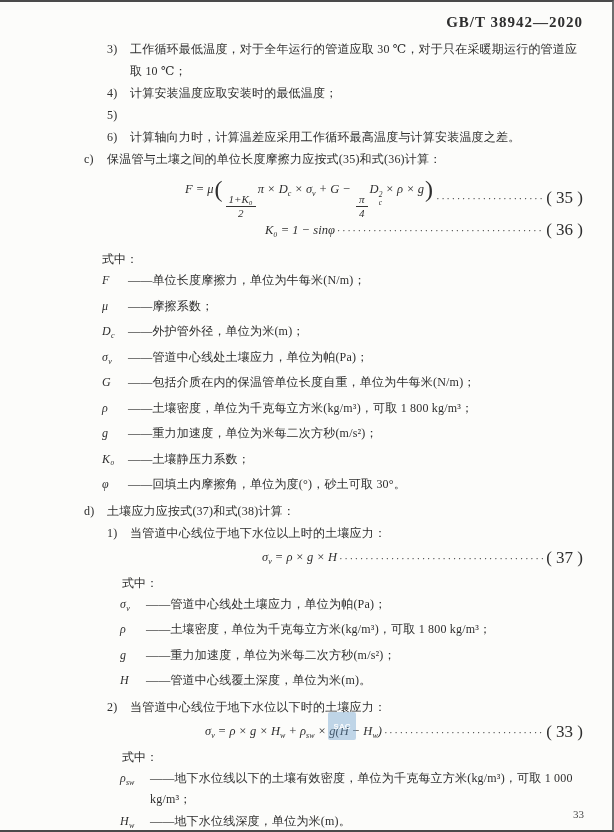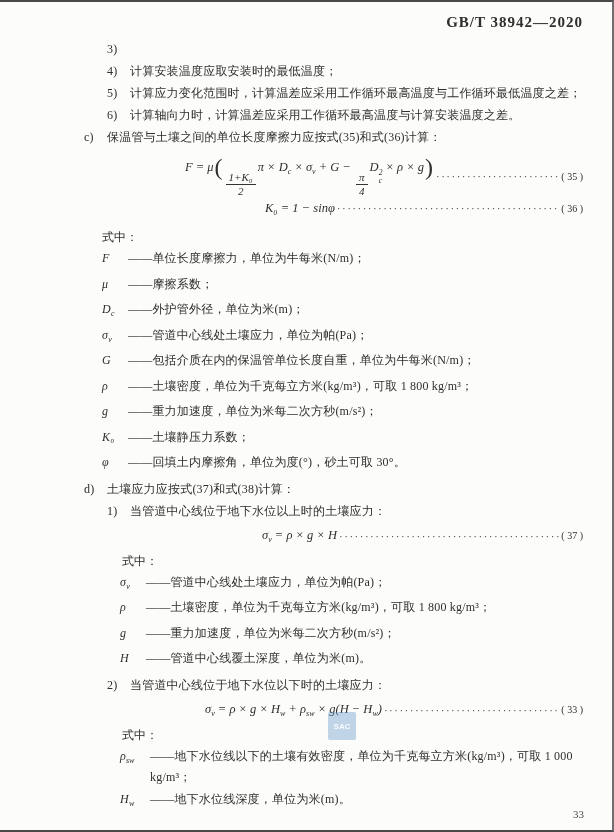--- a/index.html
+++ b/index.html
@@ -21,21 +21,21 @@
   .shizhong-d{ padding-left:122px; line-height:22px; }
   .def{ display:flex; line-height:21.5px; letter-spacing:0.2px; }
   .def .d-sym{ flex:0 0 26px; font-style:italic; }
   .def .d-txt{ flex:1; }
   .defs-c{ padding-left:102px; }
   .defs-d{ padding-left:120px; }
   sub{ font-size:8px; font-style:italic; vertical-align:-3px; letter-spacing:0; }
   .eq{ display:flex; align-items:center; }
   .eq-body{ white-space:nowrap; font-style:italic; font-size:12.5px; }
   .eq-dots{ flex:1; overflow:hidden; white-space:nowrap; letter-spacing:1.5px; font-size:11px; color:#3d3d3d; font-style:normal; margin:0 2px; }
-  .eq-num{ white-space:nowrap; font-size:10px; }
+  .eq-num{ white-space:nowrap; font-size:17px; }
   .eq35{ margin:9px 0 2px 0; height:38px; padding-left:185px; }
   .eq36{ margin:2px 0 7px 0; height:22px; padding-left:265px; }
   .eq37{ margin:3px 0 3px 0; height:22px; padding-left:262px; }
   .eq38{ margin:3px 0 3px 0; height:22px; padding-left:205px; }
   .frac{ display:inline-flex; flex-direction:column; align-items:center; vertical-align:-10px; font-size:11px; line-height:13px; margin:0 2px; }
   .fnum{ border-bottom:1px solid #333; padding:0 3px; }
   .bigp{ font-size:24px; font-style:normal; vertical-align:-4px; padding:0 1px; }
   .supsub{ display:inline-flex; flex-direction:column; font-size:7.5px; line-height:7.5px; vertical-align:-4px; font-style:italic; }
   .supsub sup,.supsub sub{ font-size:7.5px; vertical-align:baseline; }
   .watermark{
@@ -52,28 +52,28 @@
 <body>
 
 <div class="page">
 
   <div class="hdr">GB/T 38942—2020</div>
 
   <div class="content">
 
     <div class="row lvl-num">
       <span class="num">3)</span>
+      <span class="txt">工作循环最低温度，对于全年运行的管道应取 30 ℃，对于只在采暖期运行的管道应取 10 ℃；</span>
     </div>
     <div class="row lvl-num">
       <span class="num">4)</span>
       <span class="txt">计算安装温度应取安装时的最低温度；</span>
     </div>
     <div class="row lvl-num">
       <span class="num">5)</span>
-      <span class="txt">计算应力变化范围时，计算温差应采用工作循环最高温度与工作循环最低温度之差；</span>
     </div>
     <div class="row lvl-num">
       <span class="num">6)</span>
       <span class="txt">计算轴向力时，计算温差应采用工作循环最高温度与计算安装温度之差。</span>
     </div>
 
     <div class="row lvl-letter">
       <span class="num">c)</span>
       <span class="txt">保温管与土壤之间的单位长度摩擦力应按式(35)和式(36)计算：</span>
     </div>

